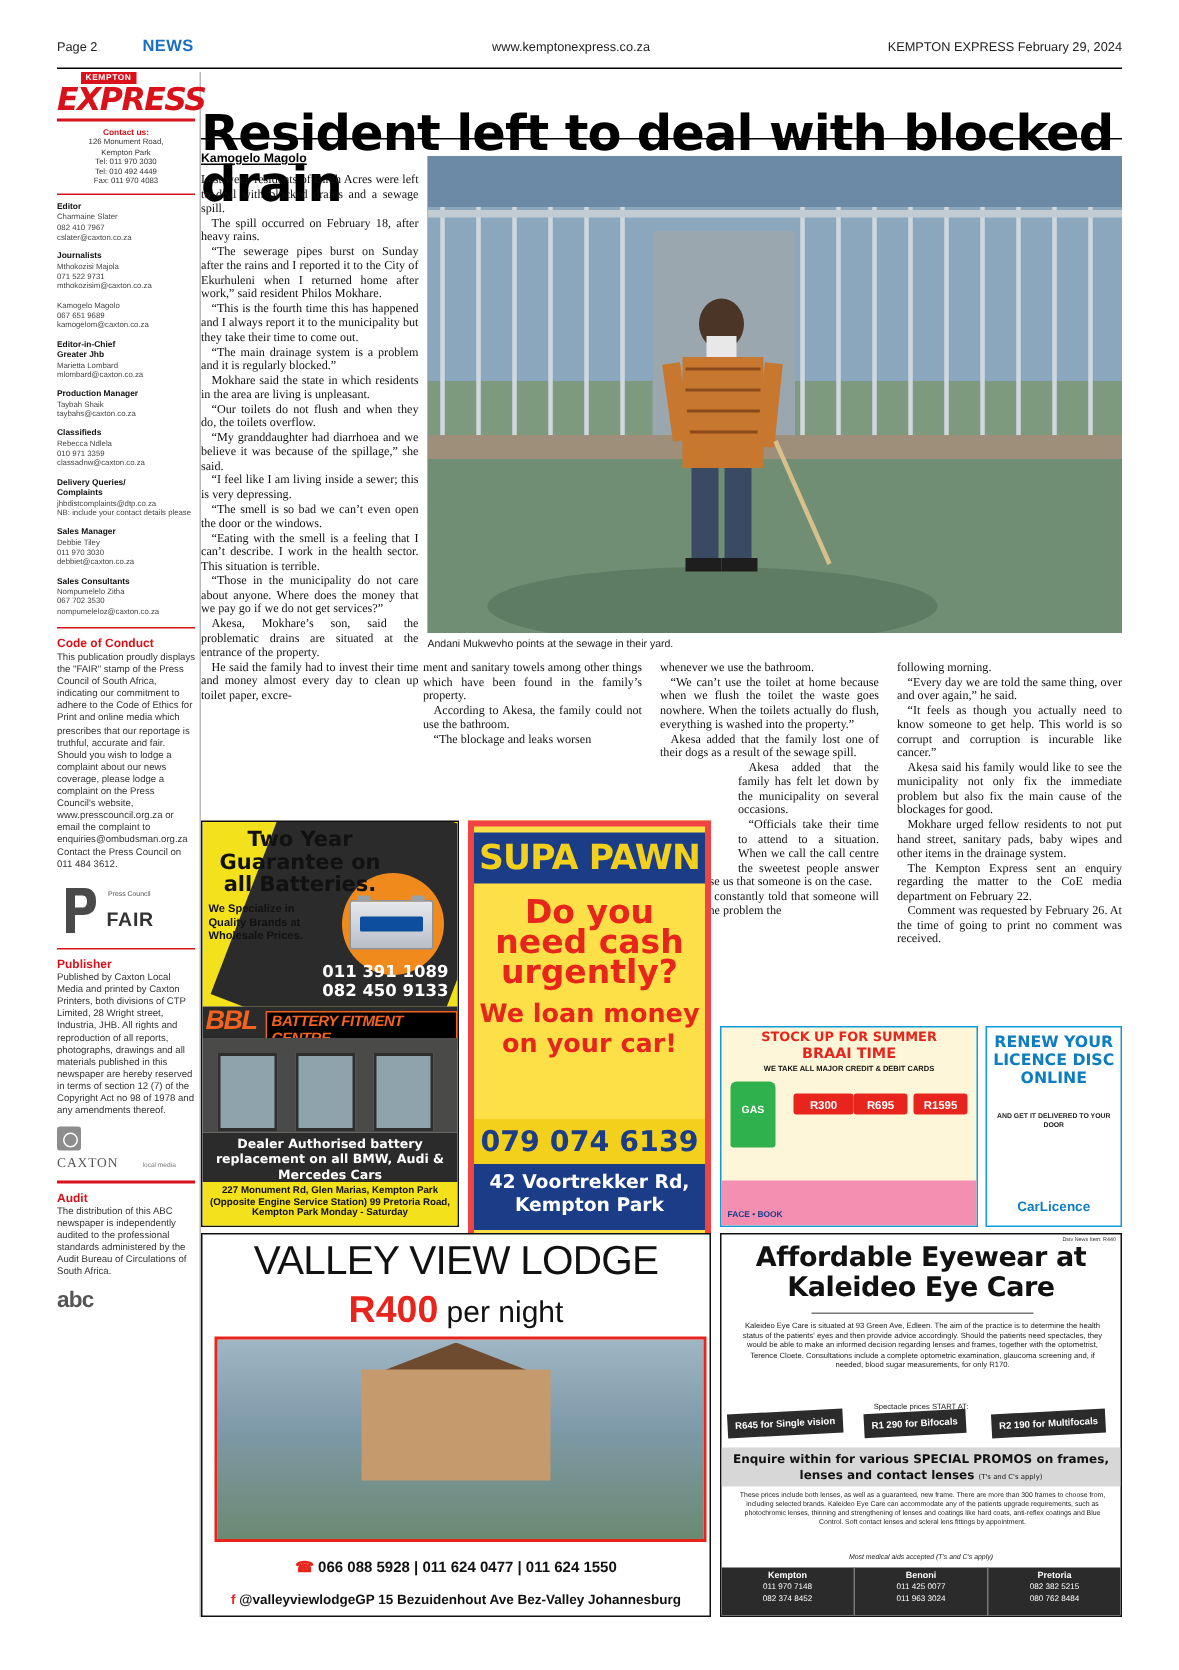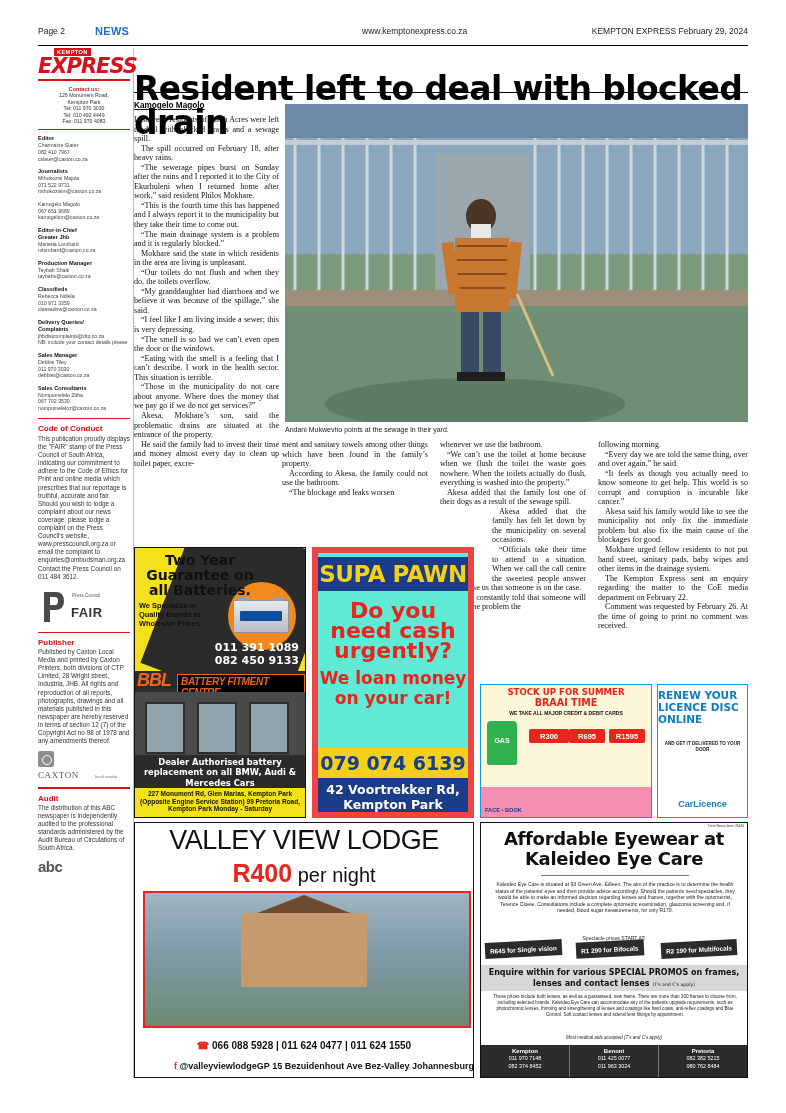--- a/index.html
+++ b/index.html
@@ -3,21 +3,21 @@
 <meta charset="utf-8">
 <style>
   html,body{margin:0;padding:0;background:#fff;}
   body{width:786px;height:1113px;font-family:"Liberation Sans",sans-serif;color:#000;position:relative;overflow:hidden;}
   .page{position:absolute;left:0;top:0;width:786px;height:1113px;background:#fff;}
 
   
   .topbar{position:absolute;left:38px;top:26px;width:710px;height:16px;}
   .topbar .pg{position:absolute;left:0;top:0;font-size:8.5px;color:#222;}
   .topbar .news{position:absolute;left:57px;top:-1px;font-size:11px;font-weight:bold;color:#1a6fc4;letter-spacing:.3px;}
-  .topbar .url{position:absolute;left:290px;top:0;font-size:8.5px;color:#222;margin-left:34px;}
+  .topbar .url{position:absolute;left:290px;top:0;font-size:8.5px;color:#222;}
   .topbar .masthead-right{position:absolute;right:0;top:0;font-size:8.5px;color:#222;white-space:nowrap;}
   .rule-top{position:absolute;left:38px;top:45px;width:710px;height:1px;background:#000;}
 
   
   .rail{position:absolute;left:38px;top:48px;width:92px;height:1030px;}
   .rail .sep{position:absolute;right:-4px;top:0;width:1px;height:1030px;background:#b9b9b9;}
   .logo{width:92px;height:34px;position:relative;}
   .logo .k{position:absolute;left:16px;top:0px;background:#d8111a;color:#fff;font-size:5.6px;font-weight:bold;padding:1px 3px;letter-spacing:.4px;}
   .logo .e{position:absolute;left:0px;top:8px;color:#d8111a;font-size:21px;font-weight:bold;font-style:italic;font-family:"DejaVu Sans",sans-serif;letter-spacing:-1px;line-height:21px;}
   .logo .bar1{position:absolute;left:0;top:31px;width:92px;height:2px;background:#d8111a;}
@@ -78,21 +78,21 @@
   .bbl .ph{position:absolute;right:6px;bottom:4px;text-align:right;font-size:11px;font-weight:bold;color:#fff;line-height:13px;font-family:"DejaVu Sans",sans-serif;}
   .bbl .brandbar{position:absolute;left:0;top:123px;width:100%;height:21px;background:#2b2b2b;}
   .bbl .brandbar .bb{position:absolute;left:2px;top:-1px;font-size:18px;font-weight:bold;color:#f4621f;font-style:italic;letter-spacing:-1px;}
   .bbl .brandbar .bfc{position:absolute;left:42px;top:3px;font-size:10px;font-weight:bold;color:#f4621f;background:#000;padding:1px 3px;letter-spacing:-.3px;border:1px solid #f4621f;font-style:italic;}
   .bbl .shop{position:absolute;left:0;top:144px;width:100%;height:63px;background:#4a4a48;overflow:hidden;}
   .bbl .shop .door{position:absolute;top:10px;width:36px;height:48px;background:#8fa3ad;border:2px solid #2e2e2e;}
   .bbl .dark{position:absolute;left:0;top:207px;width:100%;height:33px;background:#2b2b2b;color:#fff;font-size:8.4px;font-weight:bold;line-height:10.4px;text-align:center;padding-top:2px;box-sizing:border-box;font-family:"DejaVu Sans",sans-serif;}
   .bbl .addr{position:absolute;left:0;top:240px;width:100%;height:30px;background:#f3e11c;color:#111;font-size:6.5px;font-weight:bold;line-height:7.6px;text-align:center;padding-top:2px;box-sizing:border-box;}
 
   
-  .supa{left:312px;top:547px;width:162px;height:271px;background:#5eead4;border:6px solid #ef4444;}
+  .supa{left:312px;top:547px;width:162px;height:345px;background:#fde047;border:4px solid #ef4444;}
   .supa .hdr{position:absolute;left:0;top:4px;width:100%;height:34px;background:#1b3c87;display:flex;align-items:center;justify-content:center;}
   .supa .hdr span{color:#f3d01c;font-size:23px;font-weight:bold;letter-spacing:-.5px;font-family:"DejaVu Sans",sans-serif;}
   .supa .q{position:absolute;left:0;top:48px;width:100%;text-align:center;color:#e8251c;font-size:22px;font-weight:bold;line-height:20px;font-family:"DejaVu Sans",sans-serif;}
   .supa .l{position:absolute;left:0;top:115px;width:100%;text-align:center;color:#e8251c;font-size:17px;font-weight:bold;line-height:20px;font-family:"DejaVu Sans",sans-serif;}
   .supa .phonebar{position:absolute;left:0;top:195px;width:100%;height:30px;background:#f3d01c;display:flex;align-items:center;justify-content:center;}
   .supa .phonebar span{color:#1b3c87;font-size:19px;font-weight:bold;font-family:"DejaVu Sans",sans-serif;}
   .supa .addrbar{position:absolute;left:0;top:225px;width:100%;height:44px;background:#1b3c87;color:#fff;font-size:12.5px;font-weight:bold;line-height:15px;text-align:center;padding-top:4px;box-sizing:border-box;font-family:"DejaVu Sans",sans-serif;}
 
   
   .braai{left:480px;top:684px;width:172px;height:134px;border:1px solid #0e9bd8;background:#fdf6d8;}
@@ -103,34 +103,34 @@
   .braai .gas span{position:absolute;left:0;top:16px;width:100%;text-align:center;color:#fff;font-size:7px;font-weight:bold;}
   .braai .chip{position:absolute;top:44px;height:14px;background:#e8251c;color:#fff;font-size:7.6px;font-weight:bold;display:flex;align-items:center;justify-content:center;border-radius:2px;}
   .braai .ch1{left:48px;width:40px;}
   .braai .ch2{left:88px;width:36px;}
   .braai .ch3{left:128px;width:36px;}
   .braai .bot{position:absolute;left:0;bottom:0;width:100%;height:30px;background:#f48fb1;}
   .braai .face{position:absolute;left:4px;bottom:4px;font-size:5.6px;font-weight:bold;color:#1b3c87;}
 
   
   .renew{left:657px;top:684px;width:91px;height:134px;border:1px solid #0e9bd8;background:#fff;}
-  .renew .h{position:absolute;left:0;top:4px;width:100%;text-align:left;font-size:10.5px;font-weight:bold;color:#0e7dc0;line-height:12px;font-family:"DejaVu Sans",sans-serif;}
+  .renew .h{position:absolute;left:0;top:4px;width:100%;text-align:center;font-size:10.5px;font-weight:bold;color:#0e7dc0;line-height:12px;font-family:"DejaVu Sans",sans-serif;}
   .renew .s{position:absolute;left:0;top:56px;width:100%;text-align:center;font-size:4.6px;font-weight:bold;color:#222;line-height:6px;}
   .renew .logo2{position:absolute;left:0;bottom:8px;width:100%;text-align:center;font-size:9px;font-weight:bold;color:#0e7dc0;}
 
   
   .valley{left:134px;top:822px;width:340px;height:256px;border:1px solid #111;background:#fff;}
   .valley h3{position:absolute;left:0;top:2px;width:100%;margin:0;text-align:center;font-size:27px;font-weight:normal;color:#111;font-family:"Liberation Sans",sans-serif;letter-spacing:-.5px;}
   .valley .price{position:absolute;left:0;top:36px;width:100%;text-align:center;font-size:20px;color:#111;}
   .valley .price b{color:#e8251c;font-size:25px;font-weight:bold;}
   .valley .img{position:absolute;left:8px;top:68px;width:324px;height:133px;background:linear-gradient(#9fb6c4 0%,#7e99a8 45%,#6b8a72 100%);border:2px solid #e8251c;overflow:hidden;}
   .valley .house{position:absolute;left:96px;top:20px;width:126px;height:74px;background:#c59a6d;}
   .valley .roof{position:absolute;left:88px;top:2px;width:142px;height:22px;background:#6e4a2f;clip-path:polygon(10% 100%,50% 0,90% 100%);}
   .valley .contact{position:absolute;left:0;bottom:26px;width:100%;text-align:center;font-size:10px;font-weight:bold;color:#111;}
-  .valley .contact2{position:absolute;left:0;bottom:6px;width:100%;text-align:center;font-size:9px;font-weight:bold;color:#111;margin-left:20px;}
+  .valley .contact2{position:absolute;left:0;bottom:6px;width:100%;text-align:center;font-size:9px;font-weight:bold;color:#111;}
   .valley .ic{color:#e8251c;}
 
   
   .kal{left:480px;top:822px;width:268px;height:256px;border:1px solid #111;background:#fff;}
   .kal .cred{position:absolute;right:3px;top:1px;font-size:3.6px;color:#333;}
   .kal h3{position:absolute;left:0;top:6px;width:100%;margin:0;text-align:center;font-size:18px;font-weight:bold;line-height:20px;color:#111;font-family:"DejaVu Sans",sans-serif;letter-spacing:-.3px;}
   .kal .divider{position:absolute;left:60px;top:52px;width:148px;height:1px;background:#777;}
   .kal .body{position:absolute;left:12px;top:58px;width:244px;font-size:5.1px;line-height:6.6px;text-align:center;color:#222;}
   .kal .start{position:absolute;left:0;top:112px;width:100%;text-align:center;font-size:5.1px;color:#222;}
   .kal .tag{position:absolute;top:118px;height:16px;background:#2b2b2b;color:#fff;font-size:6.4px;font-weight:bold;display:flex;align-items:center;justify-content:center;transform:rotate(-3deg);padding:0 5px;}

